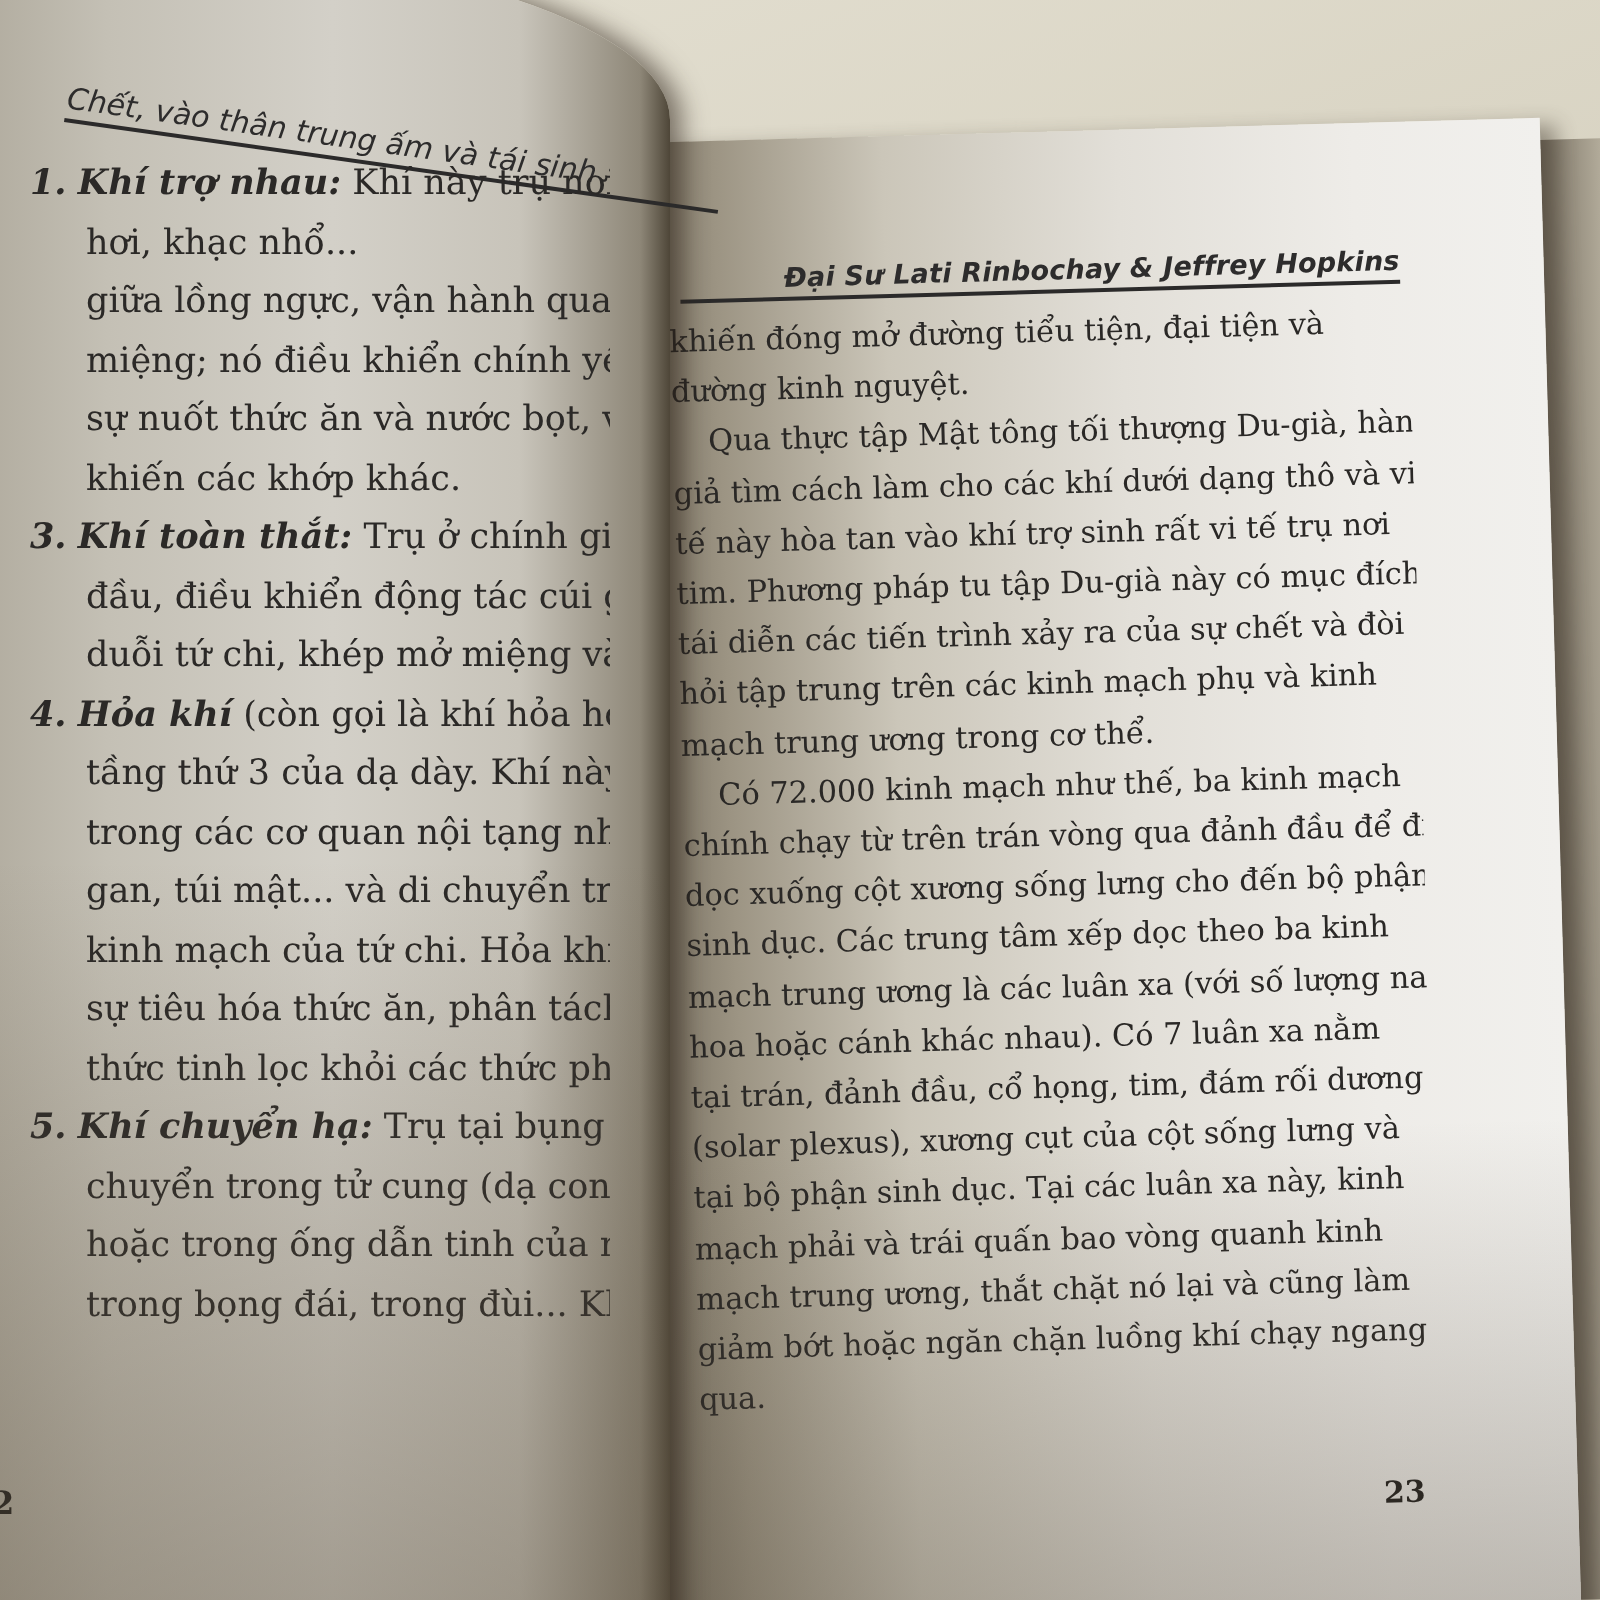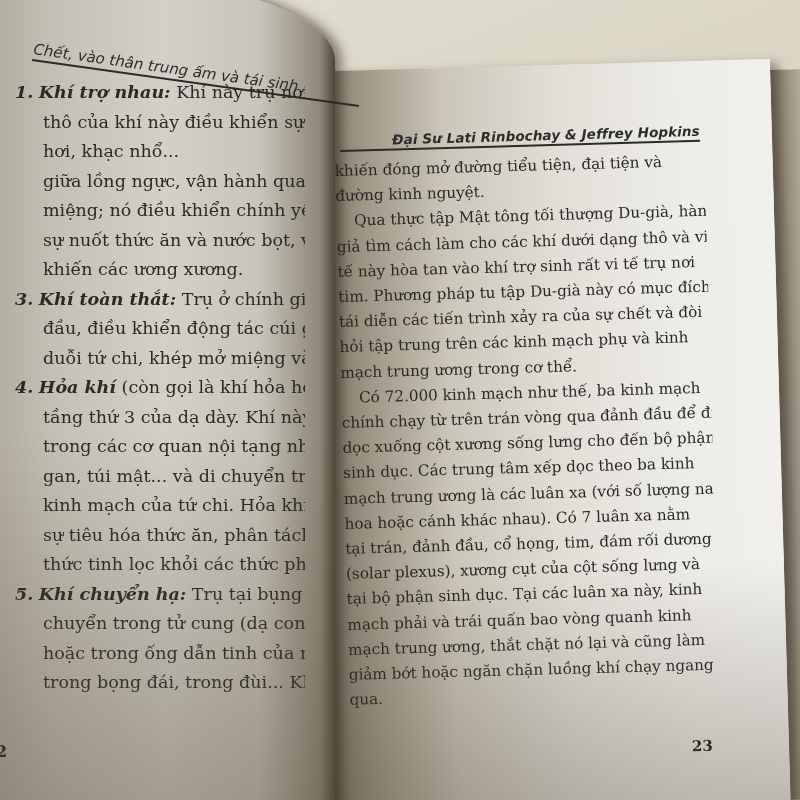--- a/index.html
+++ b/index.html
@@ -119,28 +119,27 @@
         </p>
       </div>
     <div class="page-num-right">23</div>
   </div>
 
   <div class="left-page">
     <div class="left-header">Chết, vào thân trung ấm và tái sinh</div>
     <div class="left-body" id="left-body">
         <div class="left-item">
           <span class="line"><span class="num-title">1.</span> <span class="num-title">Khí trợ nhau:</span> <span>Khí này trụ nơi tim</span></span>
-          <span class="line cont">thô của khí này điều khiển sự</span>
           <span class="line cont">hơi, khạc nhổ...</span>
         </div>
         <div class="left-item">
           <span class="line cont">giữa lồng ngực, vận hành qua cổ</span>
           <span class="line cont">miệng; nó điều khiển chính yếu</span>
           <span class="line cont">sự nuốt thức ăn và nước bọt, và</span>
-          <span class="line cont">khiến các ương xương.</span>
+          <span class="line cont">khiến các khớp khác.</span>
         </div>
         <div class="left-item">
           <span class="line"><span class="num-title">3.</span> <span class="num-title">Khí toàn thắt:</span> <span>Trụ ở chính giữa</span></span>
           <span class="line cont">đầu, điều khiển động tác cúi gập,</span>
           <span class="line cont">duỗi tứ chi, khép mở miệng và m</span>
         </div>
         <div class="left-item">
           <span class="line"><span class="num-title">4.</span> <span class="num-title">Hỏa khí</span> <span>(còn gọi là khí hỏa ho</span></span>
           <span class="line cont">tầng thứ 3 của dạ dày. Khí này t</span>
           <span class="line cont">trong các cơ quan nội tạng như p</span>

